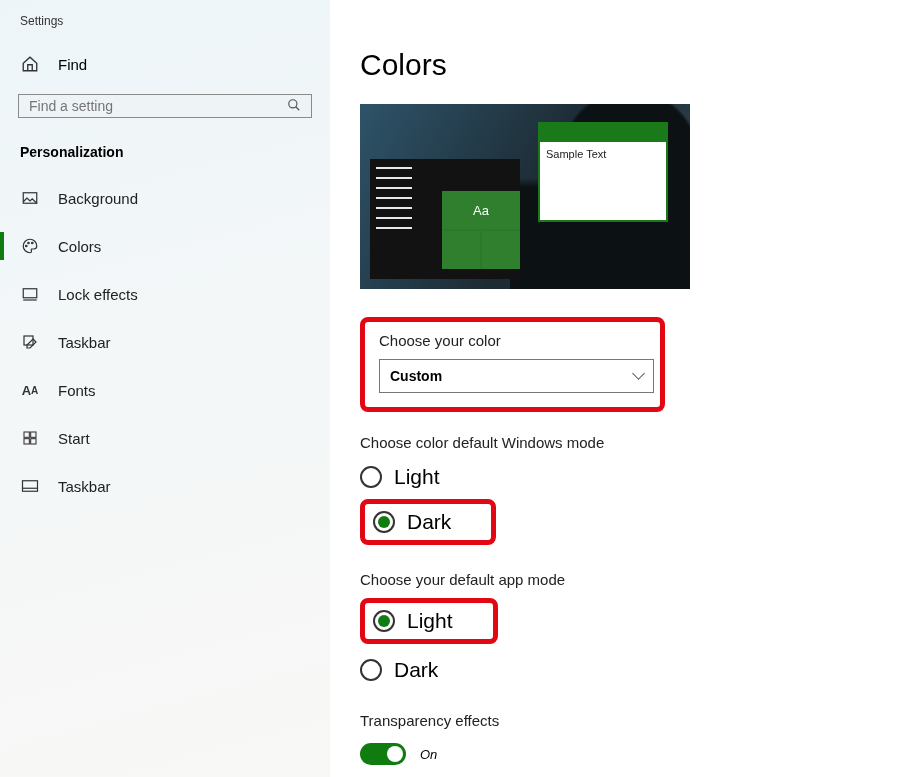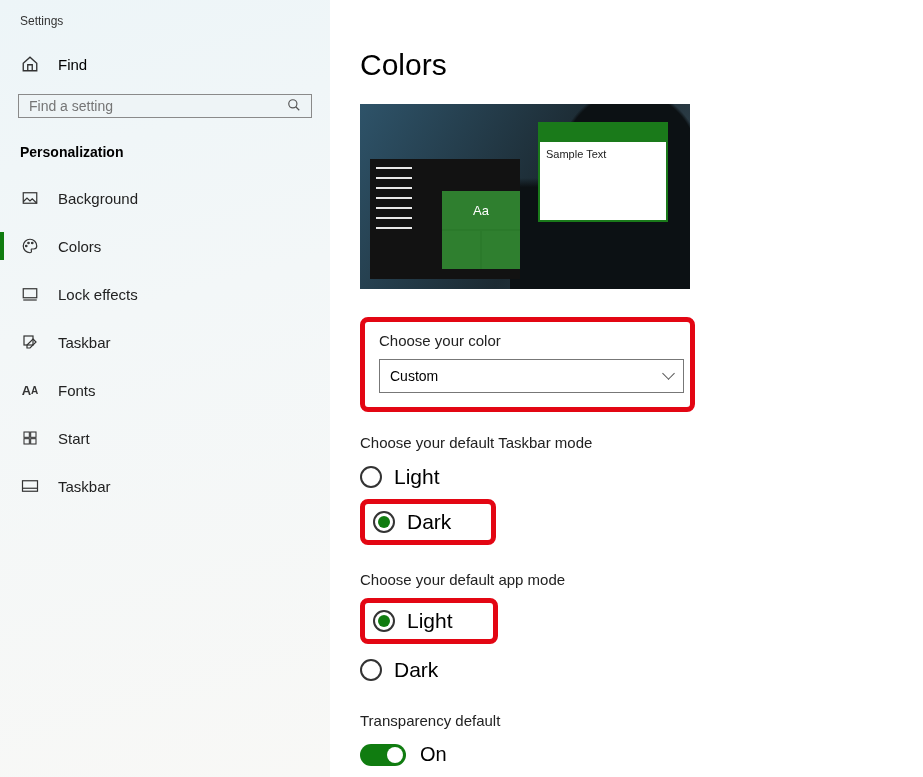--- a/index.html
+++ b/index.html
@@ -30,37 +30,37 @@
     .tb-lines div { height:2px; background:#e8e8e8; margin:8px 0; }
     .tb-lines { width:36px;}
     .tile-block { position:absolute; left:72px; bottom:10px; width:78px; height:78px; background:#2b7a2b; display:grid; grid-template-columns:1fr 1fr; grid-template-rows:1fr 1fr; gap:2px;}
     .tile-block .t { background:#2f7f2f; }
     .tile-block .big { grid-column:1/3; display:flex; align-items:center; justify-content:center; color:#fff; font-size:13px;}
     .sample-win { position:absolute; right:22px; top:18px; width:130px; height:100px; border:2px solid #1a7a1a; background:#fff;}
     .sample-win .bar { height:18px; background:#1a7a1a;}
     .sample-win .txt { font-size:11px; padding:6px; color:#222;}
 
     .group-label { font-size:15px; color:#222; margin-top:36px;}
-    .combo { margin-top:10px; width:305px; height:34px; border:1px solid #777; display:flex; align-items:center; padding:0 10px; justify-content:space-between; font-size:14px;}
+    .combo { margin-top:10px; width:275px; height:34px; border:1px solid #777; display:flex; align-items:center; padding:0 10px; justify-content:space-between; font-size:14px;font-weight:bold;}
     .chev::after { content:""; display:inline-block; width:8px; height:8px; border-right:1.5px solid #555; border-bottom:1.5px solid #555; transform:rotate(45deg); margin-bottom:3px;}
 
     .highlight { border:5px solid #e30613; border-radius:8px; padding:10px 6px 14px 14px; margin-top:28px; width:fit-content;}
     .highlight .group-label { margin-top:0;}
     .highlight-row { border:5px solid #e30613; border-radius:8px; padding:6px 40px 6px 8px; margin-top:10px; width:fit-content;}
     .highlight-row .radio-row{ margin:0;}
 
     .radio-row { display:flex; align-items:center; gap:12px; margin-top:14px;}
     .radio { width:22px; height:22px; border:2px solid #333; border-radius:50%; position:relative;}
     .radio.checked::after { content:""; position:absolute; left:3px; top:3px; right:3px; bottom:3px; border-radius:50%; background:#107c10;}
     .radio-label { font-size:21px;}
 
     .toggle-row { display:flex; align-items:center; gap:14px; margin-top:14px;}
     .toggle { width:46px; height:22px; border-radius:11px; background:#107c10; position:relative;}
     .toggle .knob { position:absolute; right:3px; top:3px; width:16px; height:16px; border-radius:50%; background:#fff;}
-    .toggle-label { font-size:20px;}
+    .toggle-label { font-size:13px;font-style:italic;}
   </style>
 </head>
 <body>
 
 <div class="app">
 
   <aside class="sidebar">
     <div class="win-title">Settings</div>
 
     <div class="home-row">
@@ -179,21 +179,21 @@
     </div>
 
     <div class="highlight">
       <div class="group-label">Choose your color</div>
       <div class="combo">
         <span>Custom</span>
         <span class="chev"></span>
       </div>
     </div>
 
-    <div class="group-label" style="margin-top:22px;">Choose your default Taskbar mode</div>
+    <div class="group-label" style="margin-top:22px;">Choose color default Windows mode</div>
     <div class="radio-row">
       <span class="radio"></span>
       <span class="radio-label">Light</span>
     </div>
     <div class="highlight-row">
       <div class="radio-row">
         <span class="radio checked"></span>
         <span class="radio-label">Dark</span>
       </div>
     </div>
@@ -203,21 +203,21 @@
       <div class="radio-row">
         <span class="radio checked"></span>
         <span class="radio-label">Light</span>
       </div>
     </div>
     <div class="radio-row">
       <span class="radio"></span>
       <span class="radio-label">Dark</span>
     </div>
 
-    <div class="group-label" style="margin-top:30px;">Transparency default</div>
+    <div class="group-label" style="margin-top:30px;">Transparency effects</div>
     <div class="toggle-row">
       <div class="toggle">
           <div class="knob"></div>
         </div>
       <span class="toggle-label">On</span>
     </div>
   </main>
 </div>
 
 </body></html>

